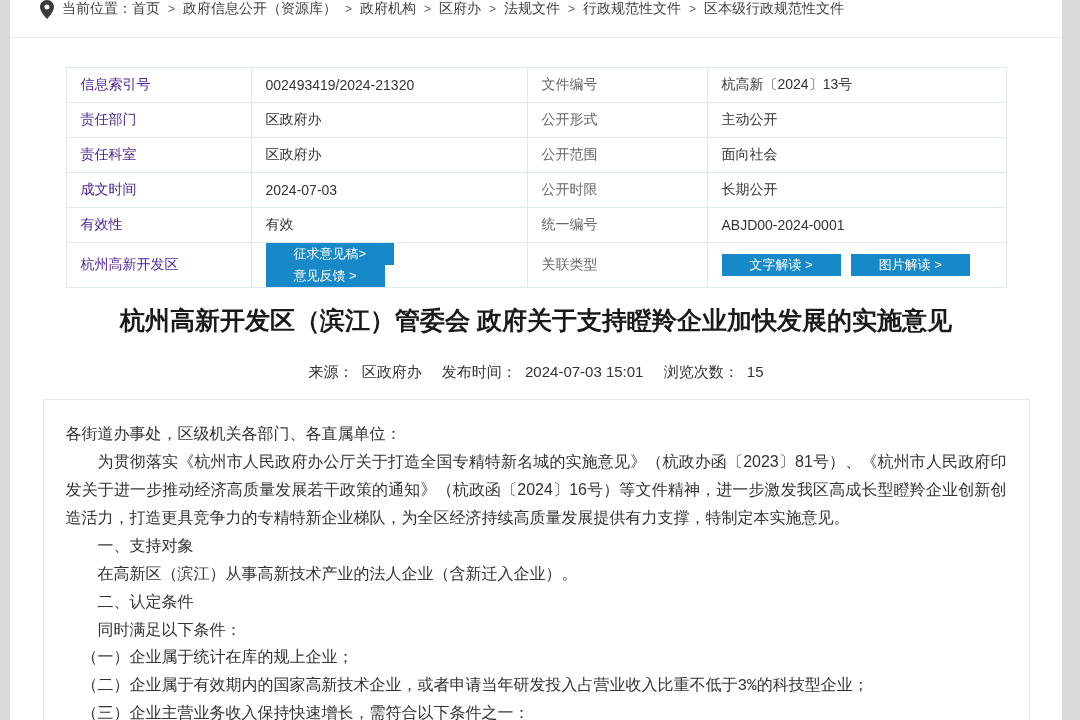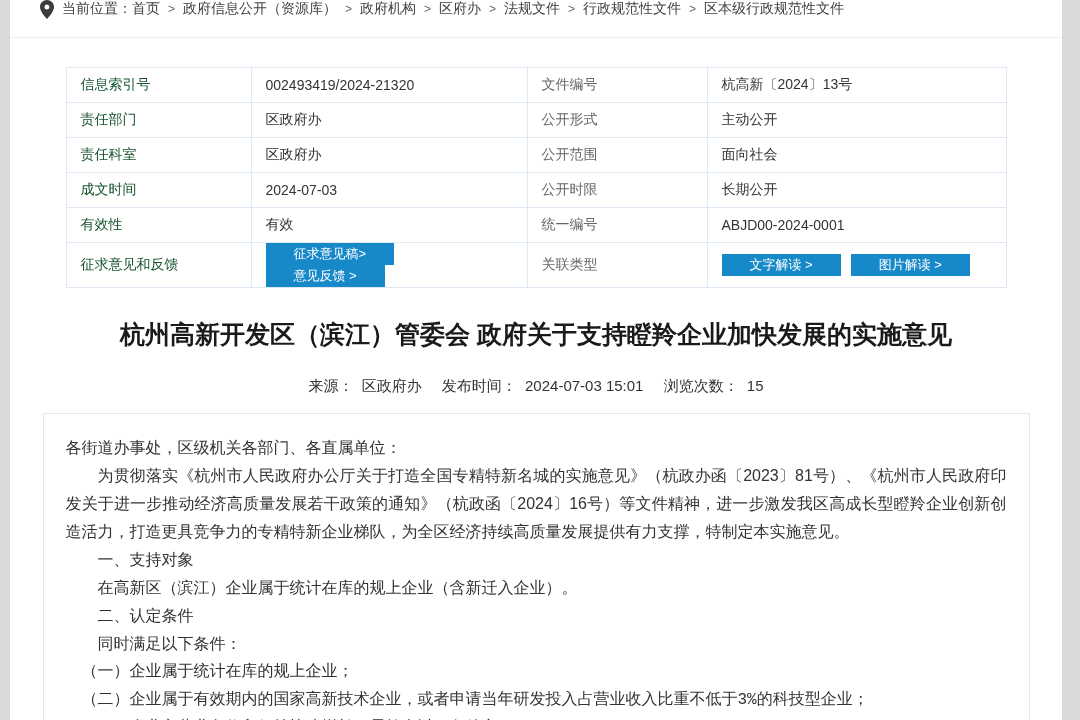--- a/index.html
+++ b/index.html
@@ -36,42 +36,42 @@
     font-size: 14px;
     table-layout: fixed;
   }
   table.doc-table td {
     border: 1px solid #dde8f2;
     height: 35px;
     padding: 0 14px;
     vertical-align: middle;
     overflow: hidden;
   }
-  td.cell-label  { color: #14532d; width: 185px; }
+  td.cell-label  { color: #4c1d95; width: 185px; }
   td.cell-value  { color: #333; width: 276px; }
   td.cell-label2 { color: #666; width: 180px; }
   td.cell-value2 { color: #333; width: 299px; }
   .tbl-btn {
     display: inline-block;
     background: #1789c8;
     color: #fff;
     font-size: 13px;
     line-height: 22px;
     padding: 0 28px;
     margin-right: 10px;
     cursor: pointer;
     text-align: center;
   }
   
   .article-title {
     text-align: center;
     font-size: 25px;
     font-weight: bold;
     color: #1a1a1a;
-    margin: 30px 60px 0;
+    margin: 16px 60px 0;
     line-height: 32px;
   }
   .article-meta {
     text-align: center;
     font-size: 15px;
     color: #333;
     margin-top: 27px;
   }
   .article-meta .meta-label { margin-left: 16px; }
   .article-meta .meta-label:first-child { margin-left: 0; }
@@ -132,21 +132,21 @@
           <td class="cell-label2">公开时限</td>
           <td class="cell-value2">长期公开</td>
         </tr>
         <tr>
           <td class="cell-label">有效性</td>
           <td class="cell-value">有效</td>
           <td class="cell-label2">统一编号</td>
           <td class="cell-value2">ABJD00-2024-0001</td>
         </tr>
         <tr>
-          <td class="cell-label">征求意见和反馈</td>
+          <td class="cell-label">杭州高新开发区</td>
           <td class="cell-value"><span class="tbl-btn">征求意见稿&gt;</span><span class="tbl-btn">意见反馈 &gt;</span></td>
           <td class="cell-label2">关联类型</td>
           <td class="cell-value2"><span class="tbl-btn">文字解读 &gt;</span><span class="tbl-btn">图片解读 &gt;</span></td>
         </tr>
       </tbody>
   </table>
 
   <div class="article-title">杭州高新开发区（滨江）管委会 政府关于支持瞪羚企业加快发展的实施意见</div>
 
   <div class="article-meta">
@@ -155,21 +155,21 @@
     <span class="meta-label">发布时间：</span>
     <span class="meta-value">2024-07-03 15:01</span>
     <span class="meta-label">浏览次数：</span>
     <span class="meta-value">15</span>
   </div>
 
   <div class="content-box" id="article-body">
       <p class="">各街道办事处，区级机关各部门、各直属单位：</p>
       <p class="ind2">为贯彻落实《杭州市人民政府办公厅关于打造全国专精特新名城的实施意见》（杭政办函〔2023〕81号）、《杭州市人民政府印发关于进一步推动经济高质量发展若干政策的通知》（杭政函〔2024〕16号）等文件精神，进一步激发我区高成长型瞪羚企业创新创造活力，打造更具竞争力的专精特新企业梯队，为全区经济持续高质量发展提供有力支撑，特制定本实施意见。</p>
       <p class="ind2">一、支持对象</p>
-      <p class="ind2">在高新区（滨江）企业属于统计在库的规上企业（含新迁入企业）。</p>
+      <p class="ind2">在高新区（滨江）从事高新技术产业的法人企业（含新迁入企业）。</p>
       <p class="ind2">二、认定条件</p>
       <p class="ind2">同时满足以下条件：</p>
       <p class="ind1">（一）企业属于统计在库的规上企业；</p>
       <p class="ind1">（二）企业属于有效期内的国家高新技术企业，或者申请当年研发投入占营业收入比重不低于3%的科技型企业；</p>
       <p class="ind1">（三）企业主营业务收入保持快速增长，需符合以下条件之一：</p>
     </div>
 
 </div>
 
 </body></html>

